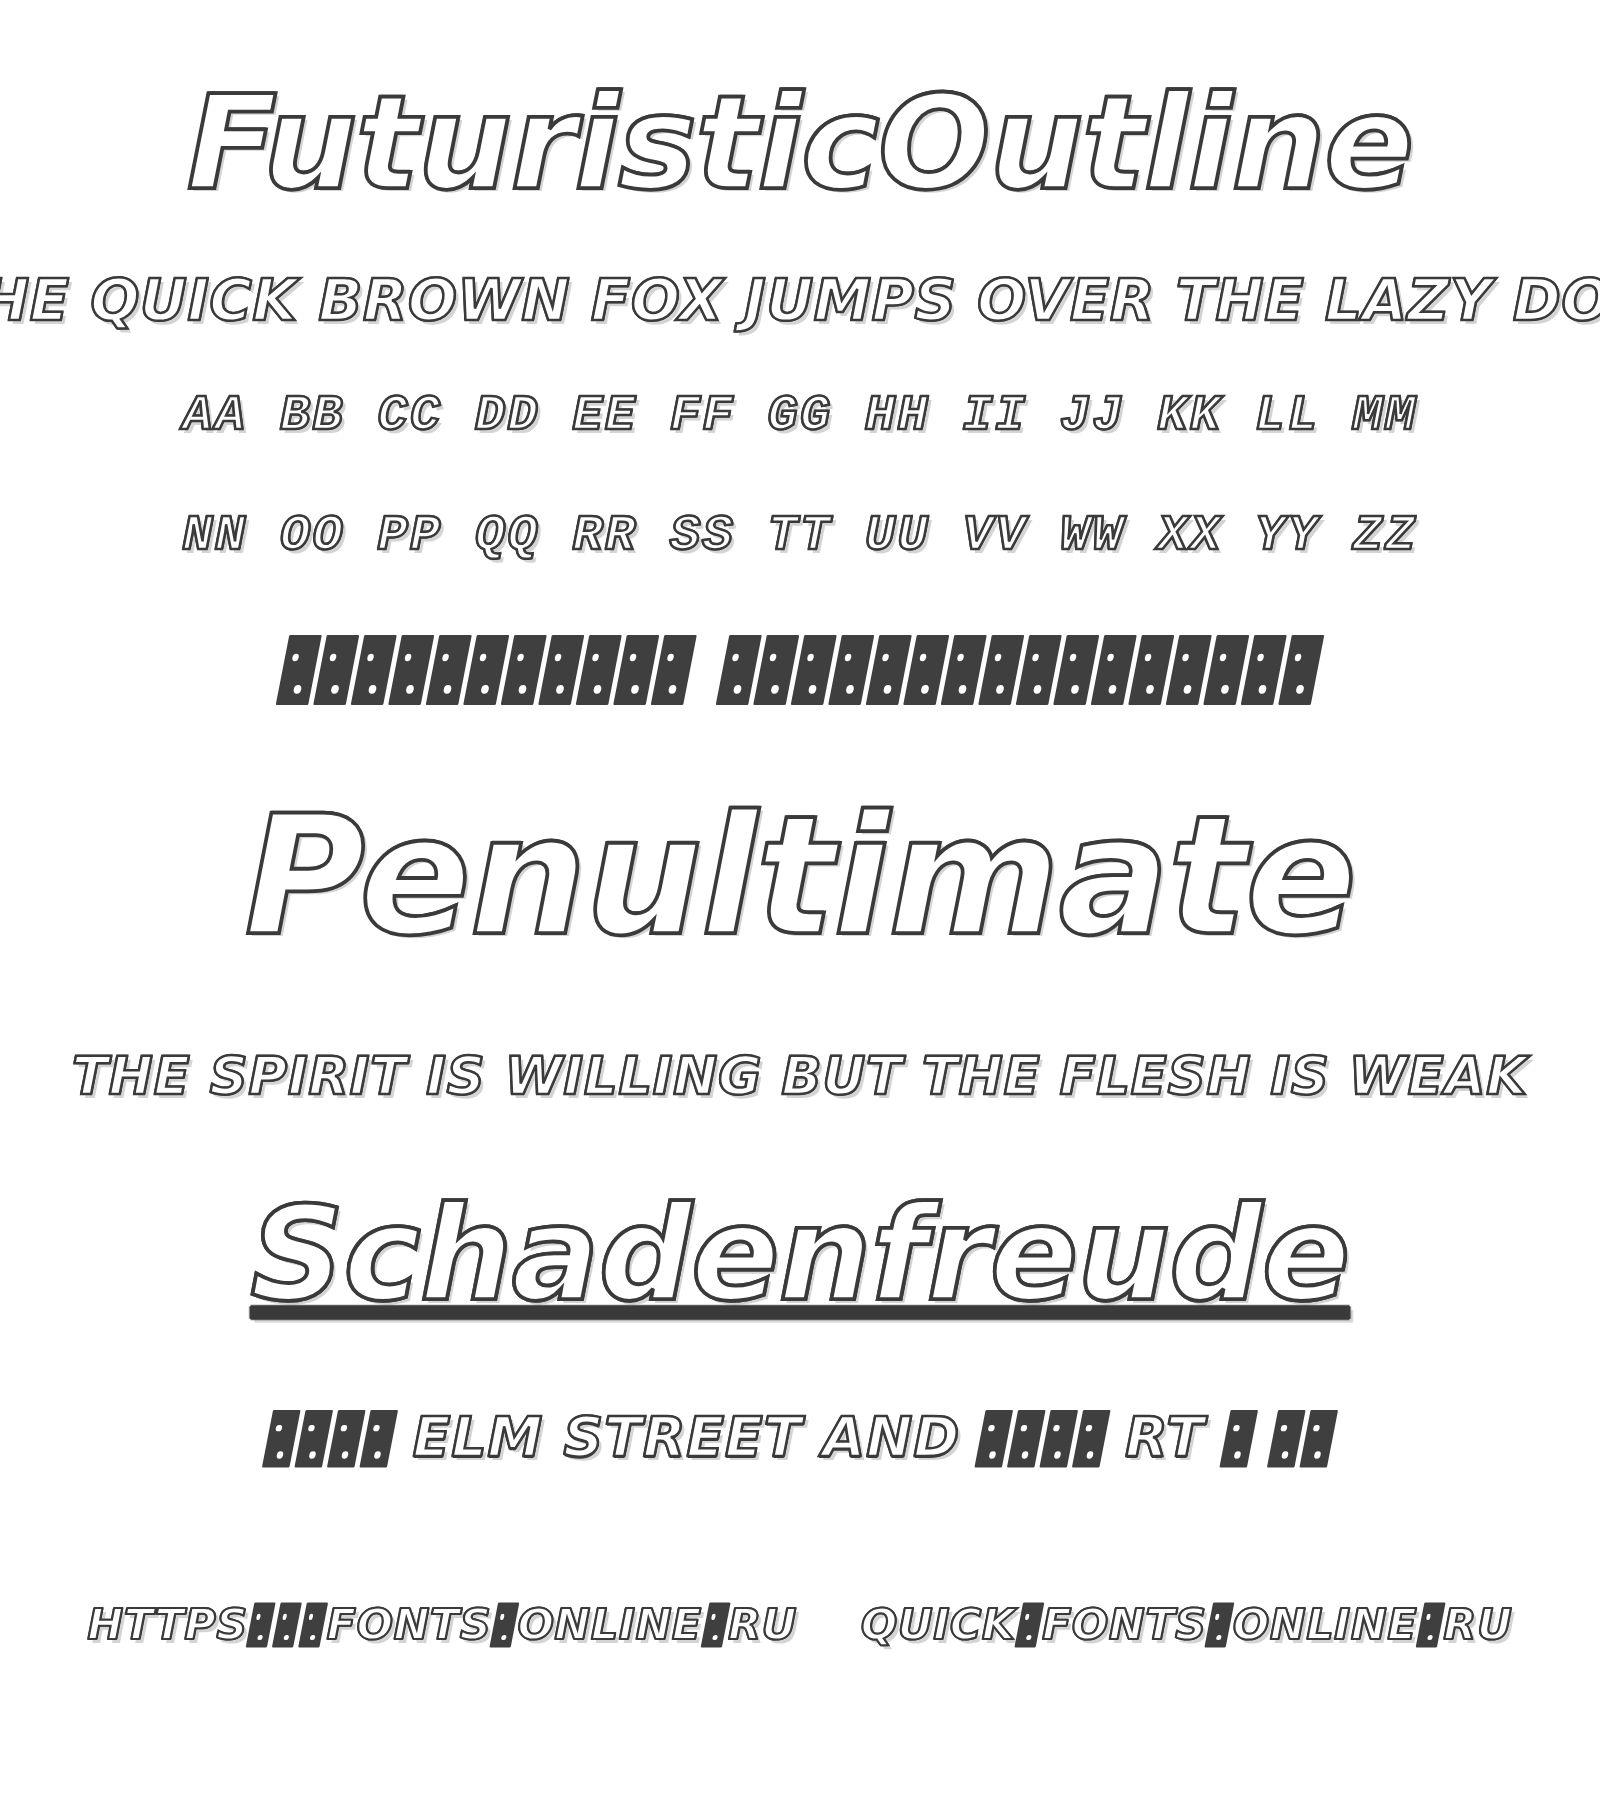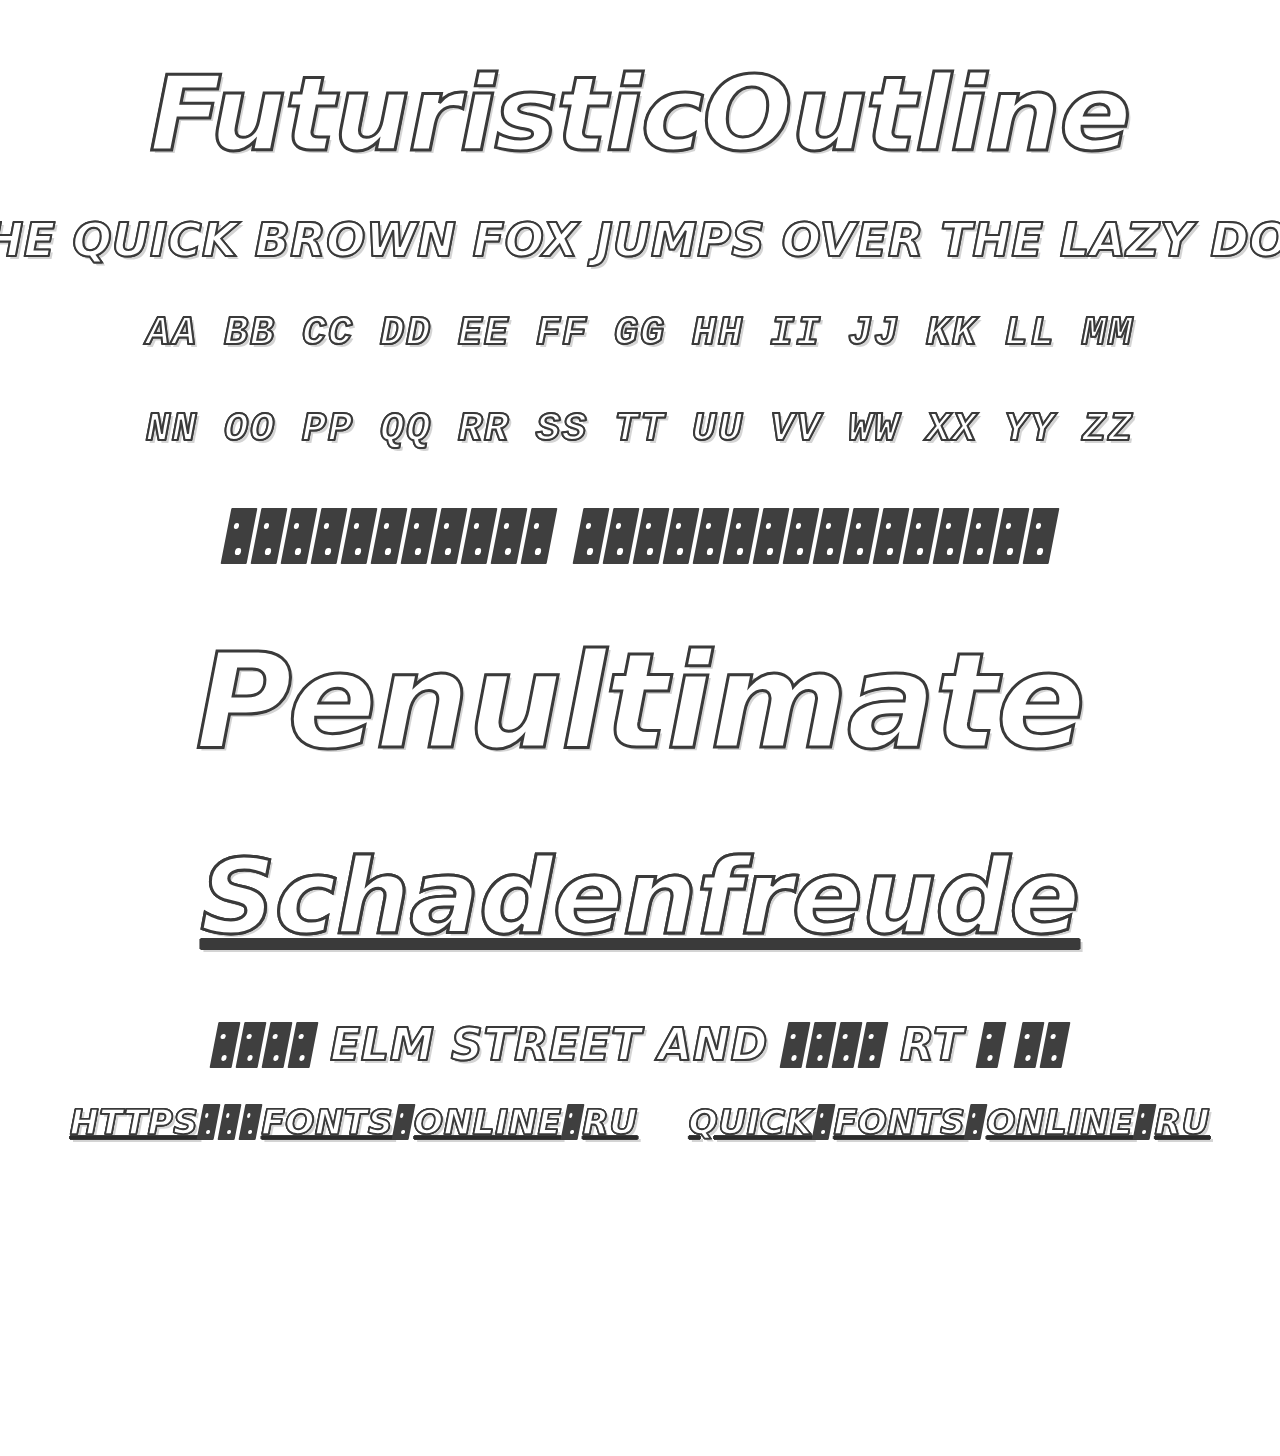--- a/index.html
+++ b/index.html
@@ -113,25 +113,24 @@
   }
   .r-mixed .outline {
     font-size: 44px;
     letter-spacing: 0.02em;
     text-align: center;
   }
 
   .r-footer {
     height: 108px;
     display: flex;
-    align-items: flex-start;
+    align-items: flex-end;
     justify-content: space-between;
     padding: 0 14px;
     box-sizing: border-box;
-    text-decoration: underline;
   }
   .r-footer .outline {
     font-size: 34px;
     letter-spacing: 0.02em;
     -webkit-text-stroke: 1.6px #3a3a3a;
   }
 
   
   .tofu-run {
     display: inline-flex;
@@ -238,20 +237,23 @@
       <i class="tofu tofu-lg"></i>
       <i class="tofu tofu-lg"></i>
       <i class="tofu tofu-lg"></i>
     </span>
   </div>
 
   <div class="row r-headline-2">
     <span class="outline">Penultimate</span>
   </div>
 
+  <div class="row r-pangram-2">
+    <span class="outline">THE SPIRIT IS WILLING BUT THE FLESH IS WEAK</span>
+  </div>
 
   <div class="row r-headline-3">
     <span class="outline">Schadenfreude</span>
   </div>
 
   <div class="row r-mixed">
     <div class="inline-mixed">
       <span class="tofu-run">
         <i class="tofu tofu-md"></i>
         <i class="tofu tofu-md"></i>

